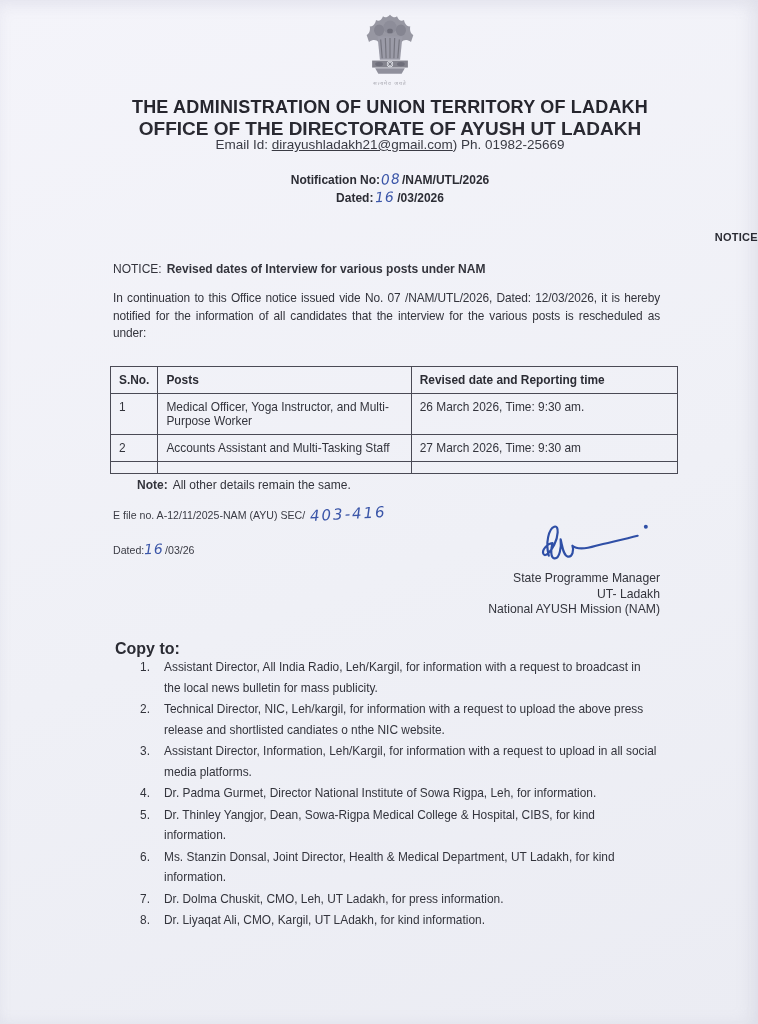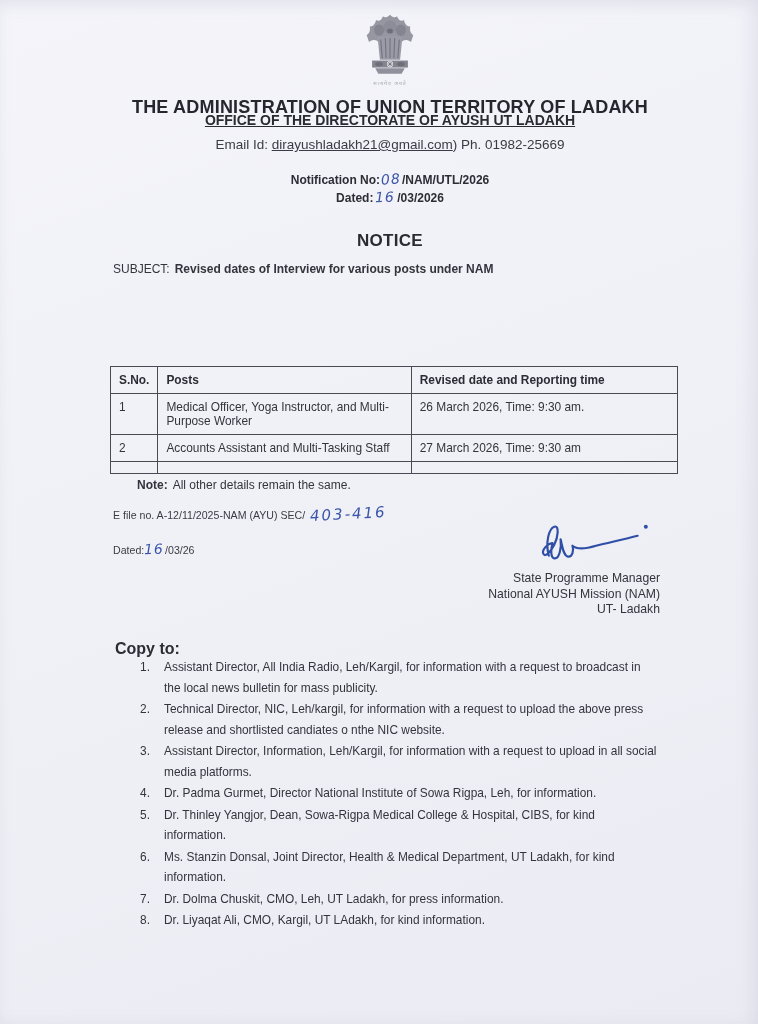--- a/index.html
+++ b/index.html
@@ -14,33 +14,33 @@
     color:#33343c;
     overflow:hidden;
   }
   .centered { position:absolute; left:22px; width:736px; text-align:center; }
   .abs { position:absolute; }
 
   .emblem-wrap { left:348px; top:12px; width:84px; text-align:center; }
   .emblem-caption { display:block; font-size:5px; color:#8a8a94; letter-spacing:1px; margin-top:-2px; opacity:.75; }
 
   .org-title   { top:97px;  font-size:18px; font-weight:bold; color:#26262e; letter-spacing:.2px; }
-  .org-subtitle{ top:112px; font-size:14px; font-weight:bold; color:#2a2a32;text-decoration:underline; }
+  .org-subtitle{ top:118px; font-size:19px; font-weight:bold; color:#2a2a32; }
   .email-line  { top:137px; font-size:13.5px; color:#3a3b44; }
   .email-link  { text-decoration:underline; color:#3a3b44; }
 
   .notif-block { top:171px; font-size:12px; font-weight:bold; color:#2c2d35; line-height:17px; }
   .hw { font-family:"DejaVu Sans",sans-serif; font-style:italic; color:#3a55a8; font-weight:normal;
         display:inline-block; letter-spacing:1px; }
   .hw-no    { font-size:14px; transform:rotate(-4deg); margin:0 1px; }
   .hw-date  { font-size:14px; transform:rotate(-2deg); margin:0 2px; }
   .hw-efile { font-size:15px; transform:rotate(-3deg); margin-left:5px; letter-spacing:2px; }
   .hw-date2 { font-size:14px; transform:rotate(-2deg); margin-right:1px; }
 
-  .notice-heading { top:231px; font-size:17px; font-weight:bold; color:#2a2b33; letter-spacing:.3px; }
+  .notice-heading { top:231px; font-size:11px; font-weight:bold; color:#2a2b33; letter-spacing:.3px;text-align:right; }
 
   .subject { left:113px; top:262px; width:560px; font-size:12px; }
   .subject .sub-label { margin-right:5px; }
   .subject .sub-text  { font-weight:bold; }
 
   .body-para { left:113px; top:290px; width:547px; font-size:11.9px; line-height:17.5px;
                text-align:justify; letter-spacing:-.1px; }
 
   .notice-table { left:110px; top:366px; width:568px; border-collapse:collapse;
                   font-size:11.9px; color:#33343c; }
@@ -102,22 +102,23 @@
   <div class="centered email-line"><span>Email Id:</span>
     <span class="email-link">dirayushladakh21@gmail.com</span><span>) Ph. 01982-25669</span></div>
 
   <div class="centered notif-block">
     <div><span>Notification No:</span><span class="hw hw-no">08</span><span>/NAM/UTL/2026</span></div>
     <div><span>Dated:</span><span class="hw hw-date">16</span><span>/03/2026</span></div>
   </div>
 
   <div class="centered notice-heading">NOTICE</div>
 
-  <div class="abs subject"><span class="sub-label">SUBJECT:</span><span class="sub-text">Revised dates of Interview for various posts under NAM</span></div>
+  <div class="abs subject"><span class="sub-label">NOTICE:</span><span class="sub-text">Revised dates of Interview for various posts under NAM</span></div>
 
+  <p class="abs body-para">In continuation to this Office notice issued vide No. 07 /NAM/UTL/2026, Dated: 12/03/2026, it is hereby notified for the information of all candidates that the interview for the various posts is rescheduled as under:</p>
 
   <table class="abs notice-table">
     <thead>
       <tr>
         <th class="col-sno">S.No.</th>
         <th class="col-post">Posts</th>
         <th class="col-date">Revised date and Reporting time</th>
       </tr>
     </thead>
     <tbody>
@@ -146,22 +147,22 @@
   <div class="abs dated-bottom"><span>Dated:</span><span class="hw hw-date2">16</span><span>/03/26</span></div>
 
   <div class="abs sig-svg">
     <svg viewBox="0 0 150 60" width="136" height="58" aria-hidden="true">
       <path d="M34 44 C30 30 34 14 40 12 C46 10 44 24 40 32 C36 40 30 46 28 42 C26 38 32 31 38 30 C36 38 36 46 40 47 C46 48 48 34 47 26 C49 34 50 44 55 45 C60 46 62 38 60 33 C66 38 76 36 86 33 C98 30 116 26 132 22" stroke="#2f4fa6" stroke-width="2.4" fill="none" stroke-linecap="round" stroke-linejoin="round"></path>
       <circle cx="141" cy="12" r="2.2" fill="#2f4fa6"></circle>
     </svg>
   </div>
   <div class="abs sig-lines">
     <div>State Programme Manager</div>
+    <div>UT- Ladakh</div>
     <div>National AYUSH Mission (NAM)</div>
-    <div>UT- Ladakh</div>
   </div>
 
   <div class="abs copy-heading">Copy to:</div>
   <ol class="abs copy-list">
     <li class="copy-item">Assistant Director, All India Radio, Leh/Kargil, for information with a request to broadcast in the local news bulletin for mass publicity.</li>
     <li class="copy-item">Technical Director, NIC, Leh/kargil, for information with a request to upload the above press release and shortlisted candiates o nthe NIC website.</li>
     <li class="copy-item">Assistant Director, Information, Leh/Kargil, for information with a request to upload in all social media platforms.</li>
     <li class="copy-item">Dr. Padma Gurmet, Director National Institute of Sowa Rigpa, Leh, for information.</li>
     <li class="copy-item">Dr. Thinley Yangjor, Dean, Sowa-Rigpa Medical College &amp; Hospital, CIBS, for kind information.</li>
     <li class="copy-item">Ms. Stanzin Donsal, Joint Director, Health &amp; Medical Department, UT Ladakh, for kind information.</li>

